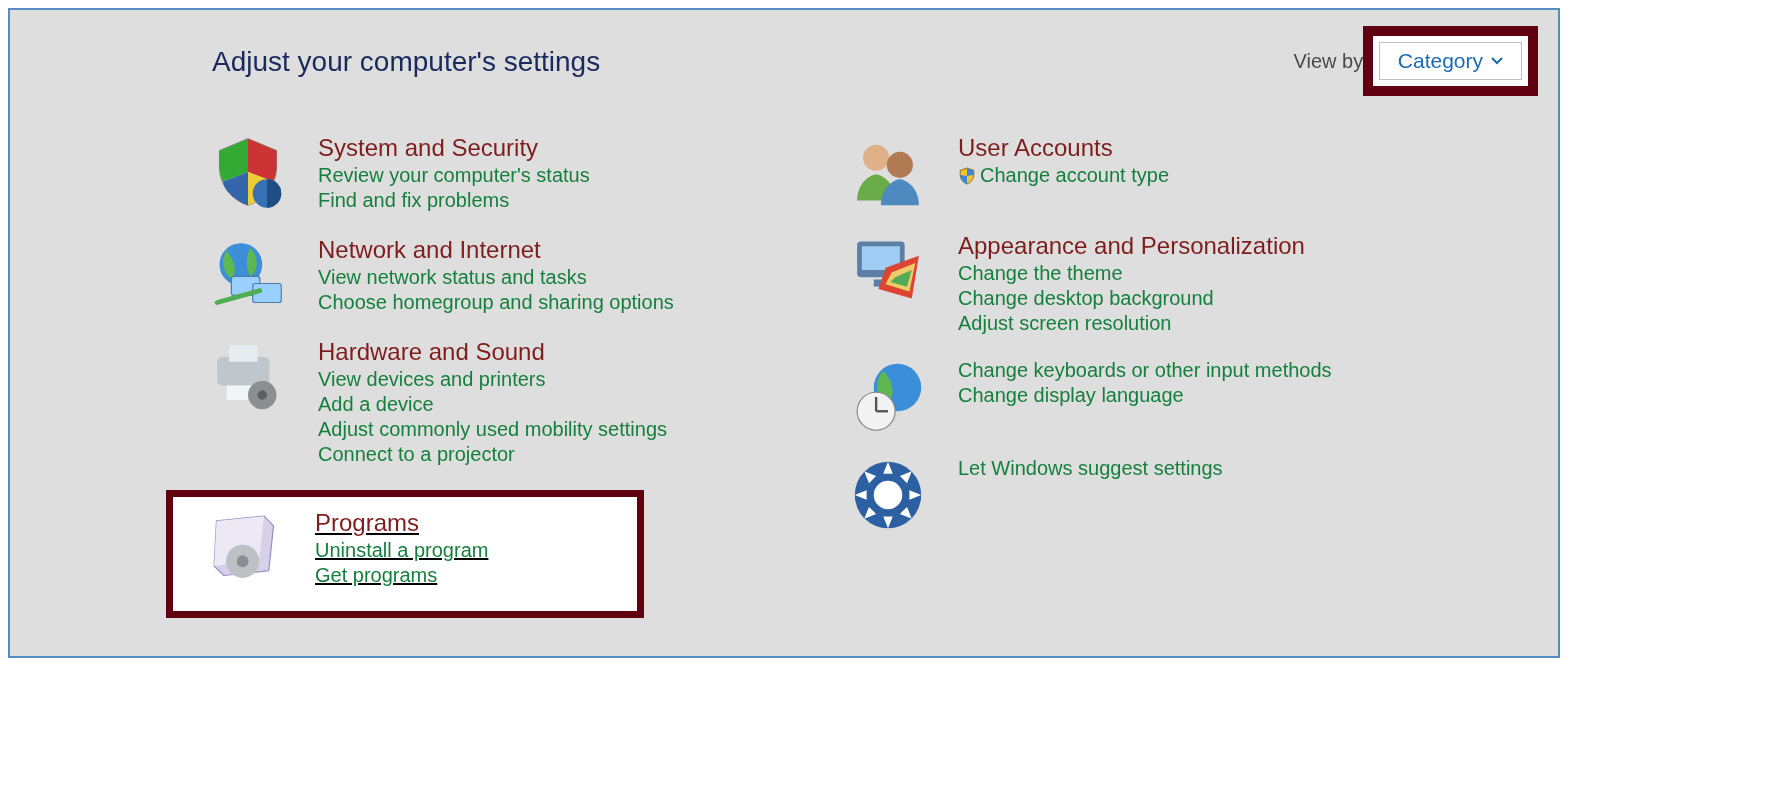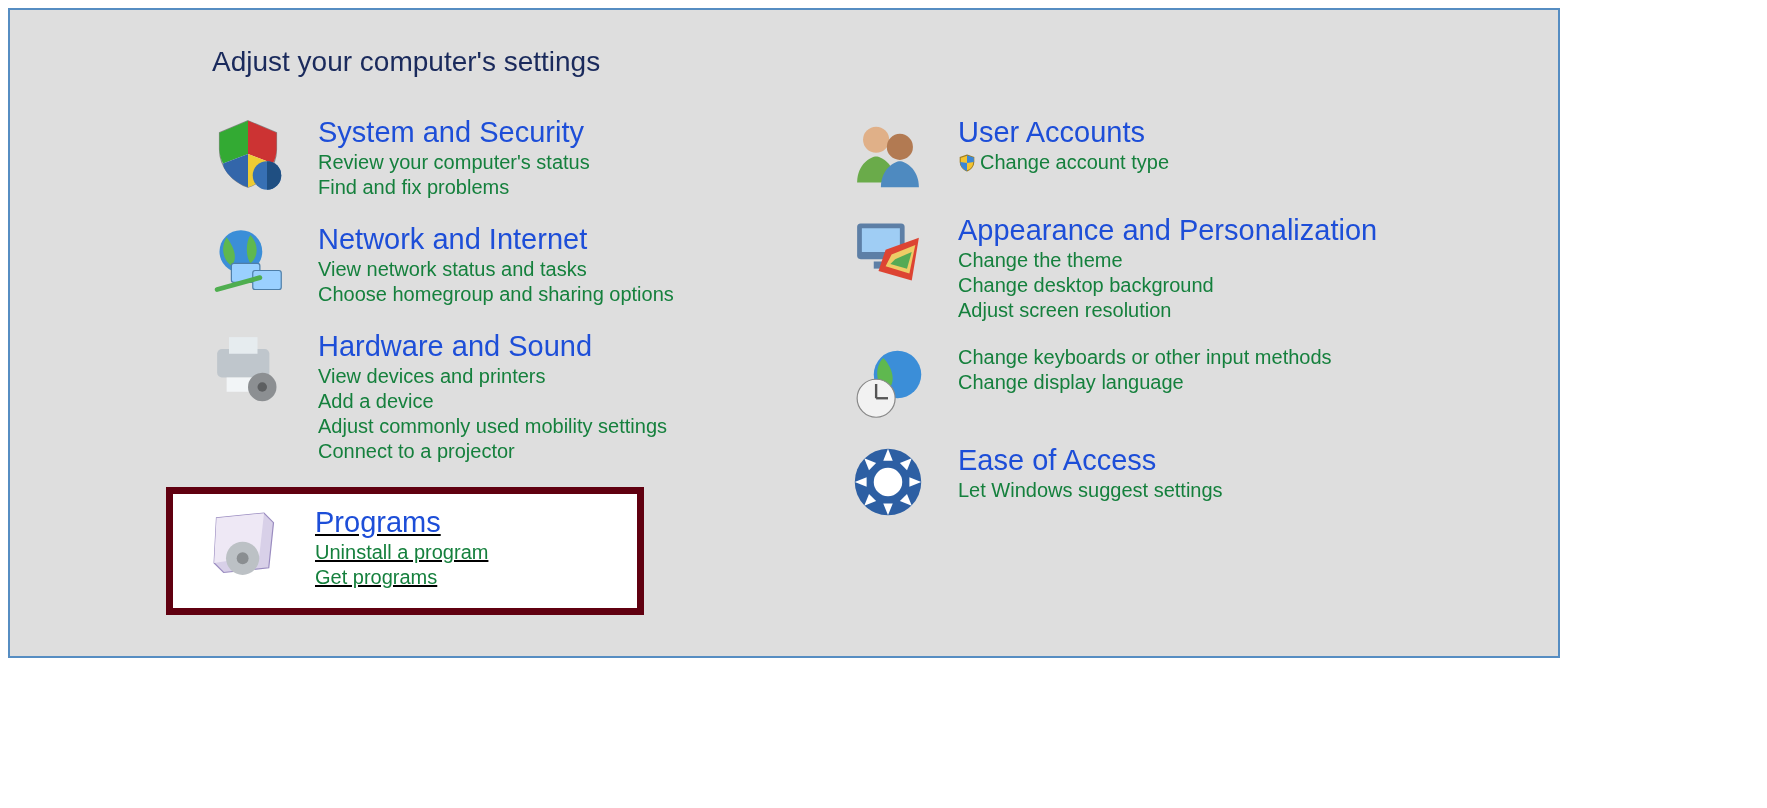--- a/index.html
+++ b/index.html
@@ -38,40 +38,51 @@
   }
   .viewby-arrow{margin-left:8px;}
   .body{
     display:flex;
     padding:30px 20px 10px 200px;
   }
   .col{width:640px;}
   .category{display:flex;margin-bottom:22px;}
   .cat-icon{width:76px;height:76px;flex:0 0 76px;margin-right:32px;}
   .cat-text{}
-  .cat-title{font-size:29px;color:#1d4ed8;margin-bottom:2px;}
+  .cat-title{font-size:24px;color:#7f1d1d;margin-bottom:2px;}
   .cat-link{font-size:20px;color:#15803d;margin-bottom:2px;cursor:pointer;}
   .programs-hl{
     position:relative;
     box-sizing:border-box;
     width:478px;height:128px;
     background:#fff;
     border:7px solid #600010;
     margin-left:-44px;
     padding:12px 8px 8px 34px;
   }
   .programs-hl .category{margin-bottom:0;text-decoration:underline;}
 </style>
 </head>
 <body>
 
 <div class="window">
 
   <div class="header">
     <div class="title">Adjust your computer's settings</div>
+    <div class="viewby">
+      <span class="viewby-label">View by:</span>
+      <span class="viewby-hl">
+        <span class="viewby-sel">
+          <span>Category</span>
+          <svg class="viewby-arrow" width="12" height="8" viewBox="0 0 12 8">
+              <path d="M1 1 L6 6 L11 1" fill="none" stroke="#1b6ab3" stroke-width="2"></path>
+            </svg>
+        </span>
+      </span>
+    </div>
   </div>
 
   <div class="body">
 
     <div class="col">
 
       <div class="category">
         <div class="cat-icon">
           <svg viewBox="0 0 64 64" width="76" height="76">
             <path d="M32 4 L56 14 V28 C56 44 44 56 32 60 C20 56 8 44 8 28 V14 Z" fill="#eef" stroke="#888"></path>
@@ -216,20 +227,19 @@
               <polygon points="4,32 14,28 14,36"></polygon>
               <polygon points="60,32 50,28 50,36"></polygon>
               <polygon points="12,12 22,16 16,22"></polygon>
               <polygon points="52,12 48,22 42,16"></polygon>
               <polygon points="12,52 16,42 22,48"></polygon>
               <polygon points="52,52 42,48 48,42"></polygon>
             </g>
           </svg>
         </div>
         <div class="cat-text">
-          <div class="cat-title">Ease of Access</div>
           <div class="cat-link">Let Windows suggest settings</div>
         </div>
       </div>
 
     </div>
   </div>
 </div>
 
 </body></html>

